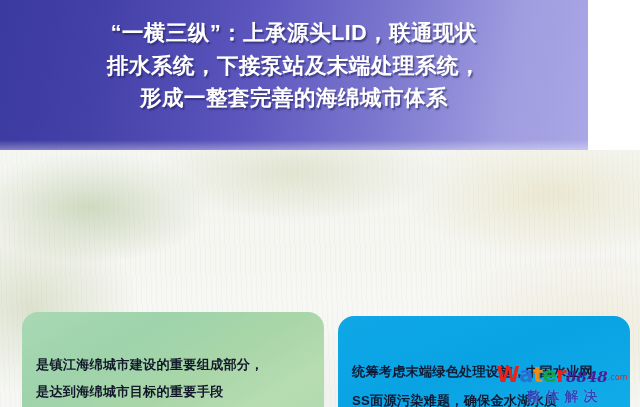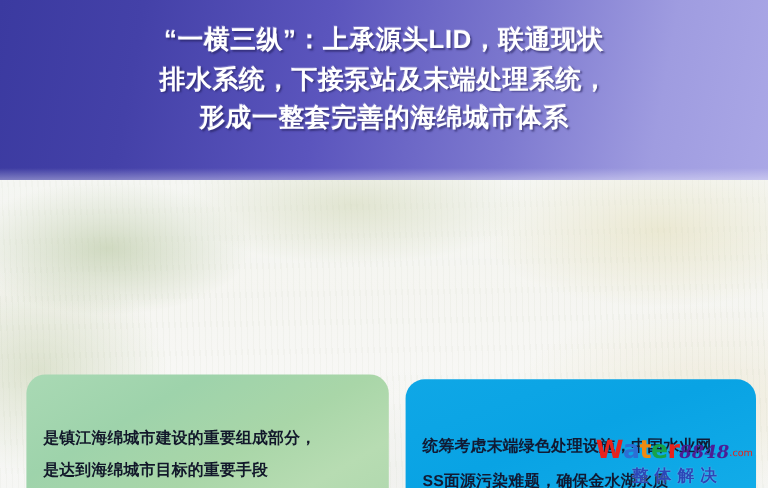--- a/index.html
+++ b/index.html
@@ -15,21 +15,21 @@
     width: 640px;
     height: 407px;
     overflow: hidden;
     background: #ffffff;
   }
 
   
   #header {
     position: absolute;
     left: 0; top: 0;
-    width: 640px;
+    width: 588px;
     height: 150px;
     background: linear-gradient(100deg,
         #3b3aa0 0%,
         #4441a8 18%,
         #5b55bd 42%,
         #7d79cf 66%,
         #9f9ce0 85%,
         #aaa7e6 100%);
     overflow: hidden;
   }

